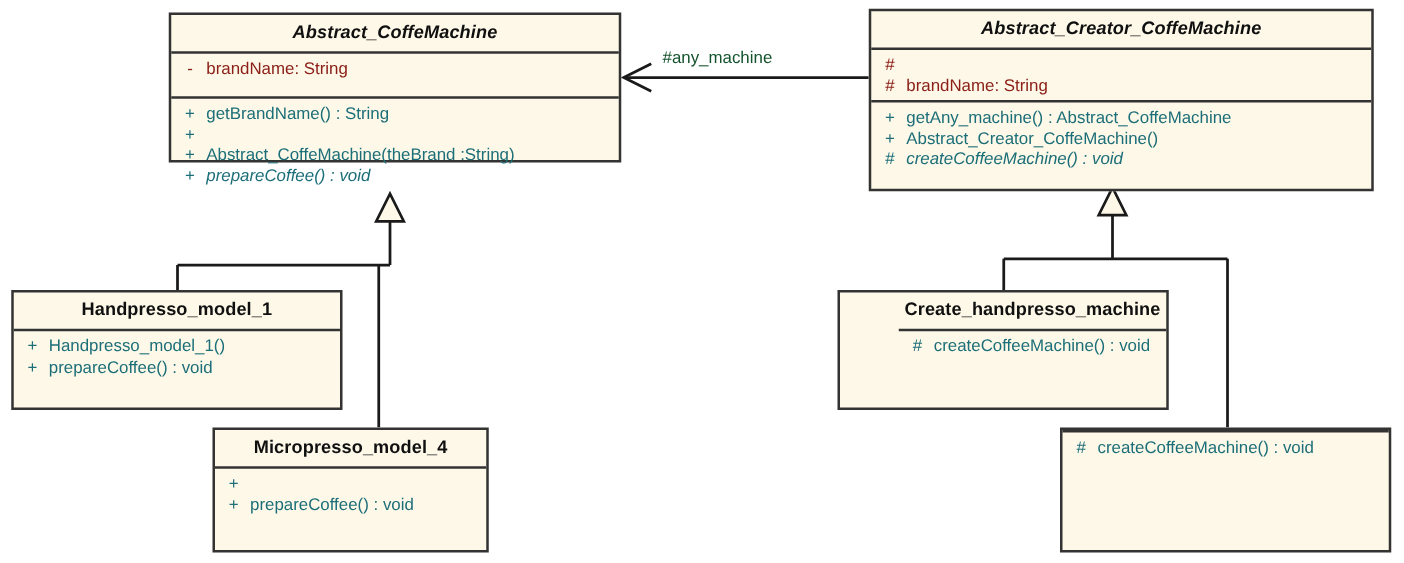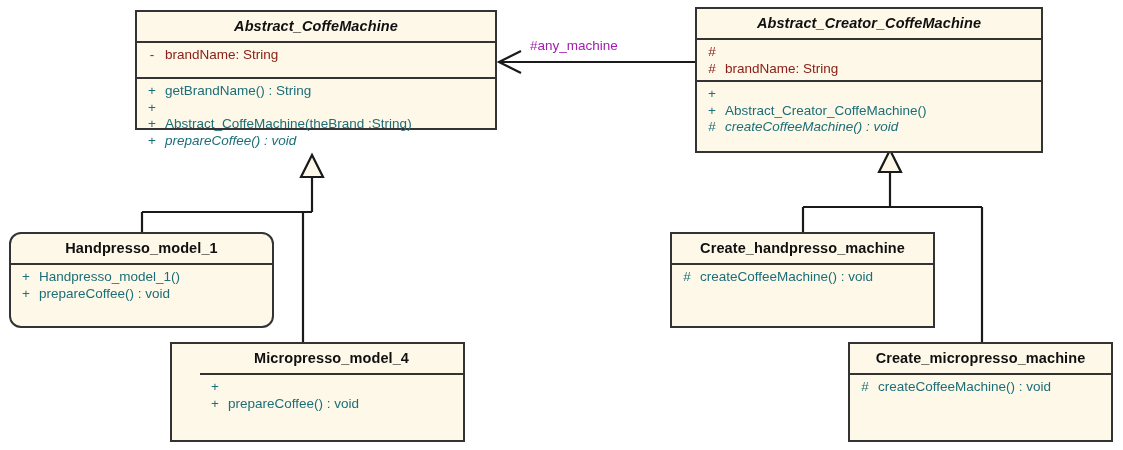--- a/index.html
+++ b/index.html
@@ -70,21 +70,21 @@
   .member .sig {
     display: inline-block;
   }
   .attr .vis, .attr .sig { color: #8C2018; }
   .meth .vis, .meth .sig { color: #1C6E78; }
   .meth.abstract .sig { font-style: italic; }
 
   .assoc-label {
     position: absolute;
     font-size: 13.5px;
-    color: #a21caf;
+    color: #14532d;
     white-space: nowrap;
     z-index: 3;
   }
 </style>
 </head>
 <body>
 
 <div id="canvas">
 
   <svg class="edges" viewBox="0 0 1123 450">
@@ -133,85 +133,85 @@
         <span class="vis">+</span>
         <span class="sig">Abstract_CoffeMachine(theBrand :String)</span>
       </div>
       <div class="member meth abstract">
         <span class="vis">+</span>
         <span class="sig">prepareCoffee() : void</span>
       </div>
     </div>
   </div>
 
-  <div class="uml-class" style="left:695px; top:7px; width:348px; height:146px;">
+  <div class="uml-class" style="left:695px; top:7px; width:404px; height:146px;">
     <div class="compartment class-name abstract">Abstract_Creator_CoffeMachine</div>
     <div class="compartment comp-divider member-list" style="height:42px;">
       <div class="member attr">
         <span class="vis">#</span>
       </div>
       <div class="member attr">
         <span class="vis">#</span>
         <span class="sig">brandName:  String</span>
       </div>
     </div>
     <div class="compartment comp-divider member-list">
       <div class="member meth">
         <span class="vis">+</span>
+        <span class="sig">getAny_machine() : Abstract_CoffeMachine</span>
       </div>
       <div class="member meth">
         <span class="vis">+</span>
         <span class="sig">Abstract_Creator_CoffeMachine()</span>
       </div>
       <div class="member meth abstract">
         <span class="vis">#</span>
         <span class="sig">createCoffeeMachine() : void</span>
       </div>
     </div>
   </div>
 
-  <div class="uml-class" style="left:9px; top:232px; width:265px; height:96px;border-radius:12px;">
+  <div class="uml-class" style="left:9px; top:232px; width:265px; height:96px;">
     <div class="compartment class-name">Handpresso_model_1</div>
     <div class="compartment comp-divider member-list">
       <div class="member meth">
         <span class="vis">+</span>
         <span class="sig">Handpresso_model_1()</span>
       </div>
       <div class="member meth">
         <span class="vis">+</span>
         <span class="sig">prepareCoffee() : void</span>
       </div>
     </div>
   </div>
 
-  <div class="uml-class" style="left:170px; top:342px; width:295px; height:100px;padding-left:28px;">
+  <div class="uml-class" style="left:170px; top:342px; width:221px; height:100px;">
     <div class="compartment class-name">Micropresso_model_4</div>
     <div class="compartment comp-divider member-list">
       <div class="member meth">
         <span class="vis">+</span>
       </div>
       <div class="member meth">
         <span class="vis">+</span>
         <span class="sig">prepareCoffee() : void</span>
       </div>
     </div>
   </div>
 
-  <div class="uml-class" style="left:670px; top:232px; width:265px; height:96px;">
+  <div class="uml-class" style="left:670px; top:232px; width:265px; height:96px;padding-left:47px;">
     <div class="compartment class-name">Create_handpresso_machine</div>
     <div class="compartment comp-divider member-list">
       <div class="member meth">
         <span class="vis">#</span>
         <span class="sig">createCoffeeMachine() : void</span>
       </div>
     </div>
   </div>
 
   <div class="uml-class" style="left:848px; top:342px; width:265px; height:100px;">
-    <div class="compartment class-name">Create_micropresso_machine</div>
     <div class="compartment comp-divider member-list">
       <div class="member meth">
         <span class="vis">#</span>
         <span class="sig">createCoffeeMachine() : void</span>
       </div>
     </div>
   </div>
 
 </div>
 

